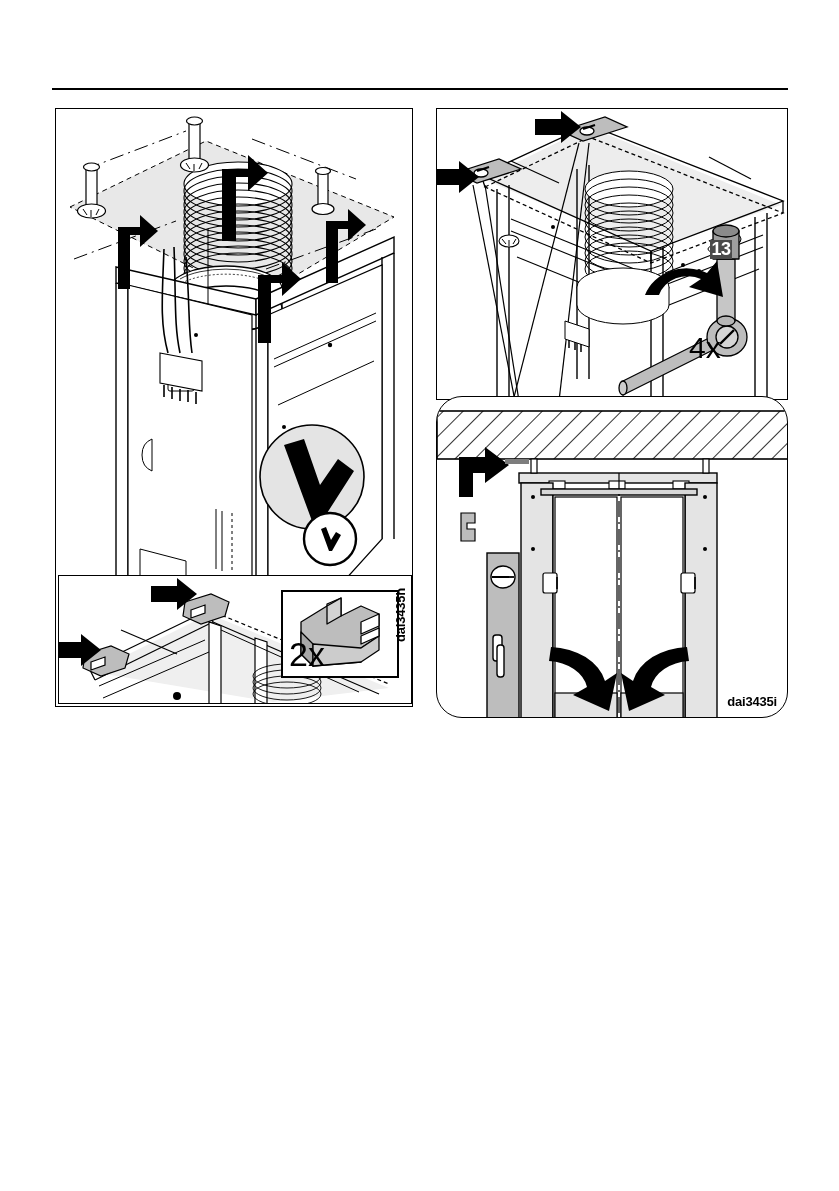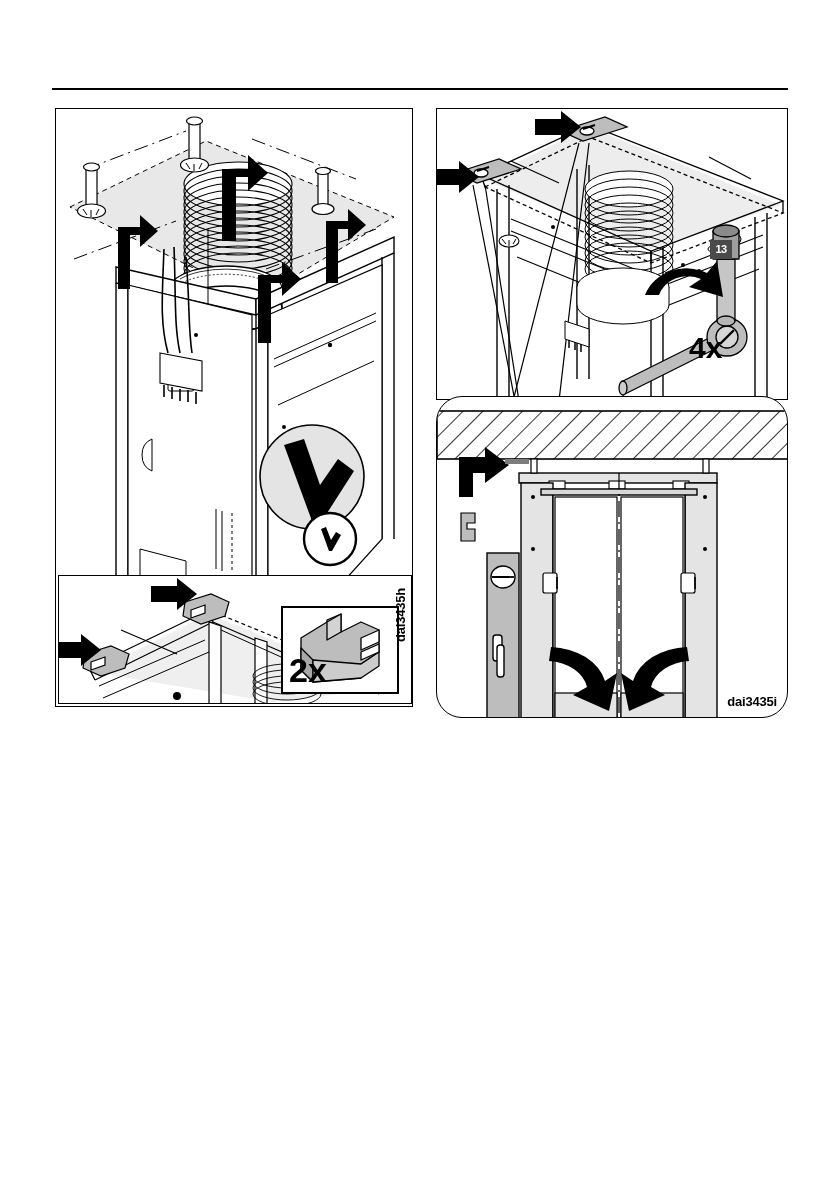--- a/index.html
+++ b/index.html
@@ -53,21 +53,20 @@
   }
   
   #inset-part {
     position: absolute;
     left: 222px; top: 14px;
     width: 118px; height: 88px;
     border: 2.5px solid #000;
     background: #fff;
     box-sizing: border-box;
     overflow: hidden;
-    margin-top: 16px;
   }
 
   svg { display: block; }
   .svg-fill { position: absolute; left: 0; top: 0; }
 
   
   .caption {
     position: absolute;
     font-family: "Liberation Sans", sans-serif;
     font-weight: bold;
@@ -81,37 +80,37 @@
     bottom: 118px;
     transform-origin: 100% 100%;
     transform: rotate(-90deg) translate(0, 0);
   }
   #caption-right { right: 10px; bottom: 8px; }
 
   
   .qty {
     position: absolute;
     font-family: "Liberation Sans", sans-serif;
-    font-weight: bold;
+    font-weight: normal;
     color: #000;
     white-space: nowrap;
   }
   #qty-2x { left: 6px; bottom: 2px; font-size: 34px; }
   #qty-4x { left: 252px; top: 222px; font-size: 30px; }
 
   
   #socket-size {
     position: absolute;
     left: 273px; top: 131px;
     width: 22px; height: 19px;
     background: #4a4a4a;
     color: #fff;
     font-family: "Liberation Sans", sans-serif;
     font-weight: bold;
-    font-size: 11px;
+    font-size: 18px;
     line-height: 19px;
     text-align: center;
     letter-spacing: -0.5px;
   }
 </style>
 </head>
 <body>
 
 <div class="page">
 

